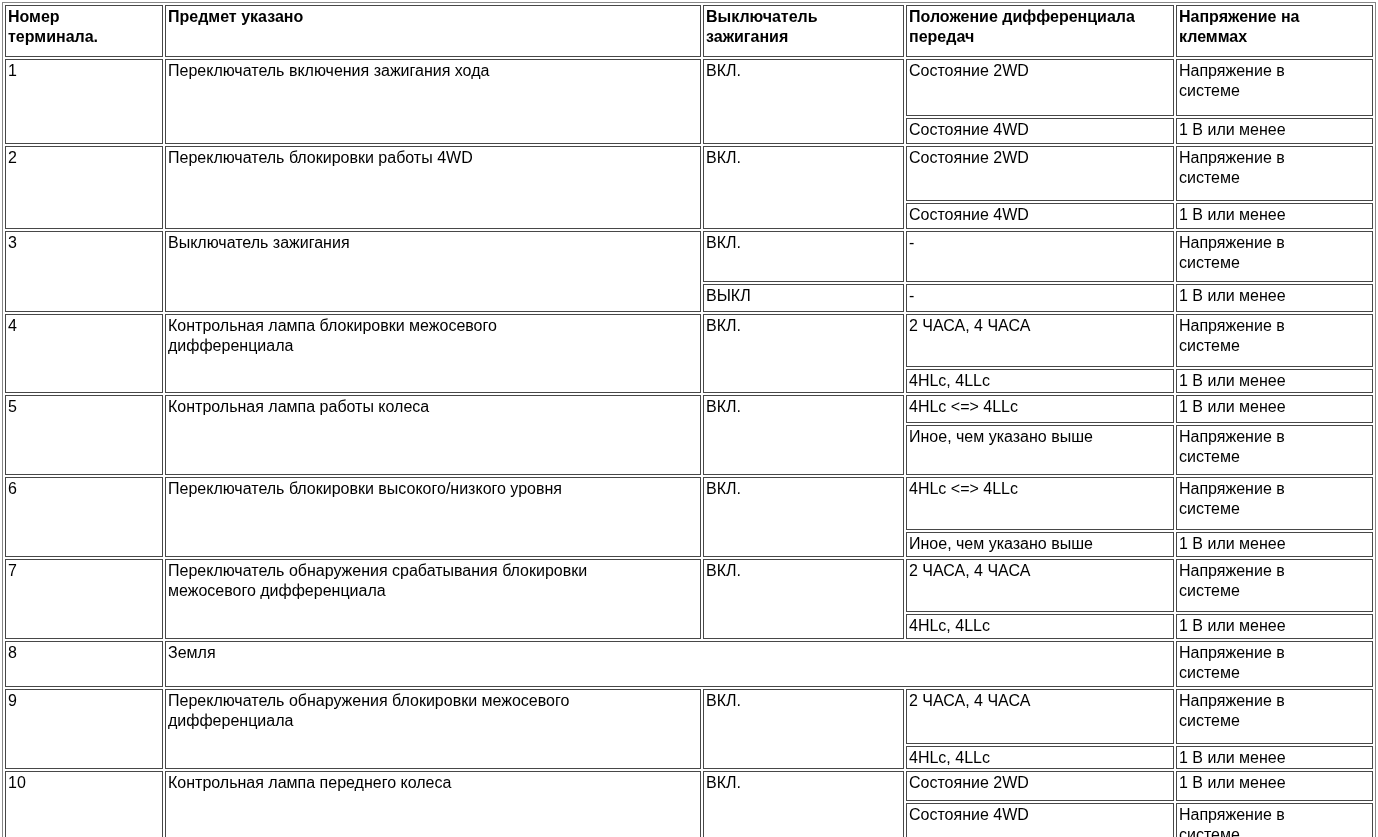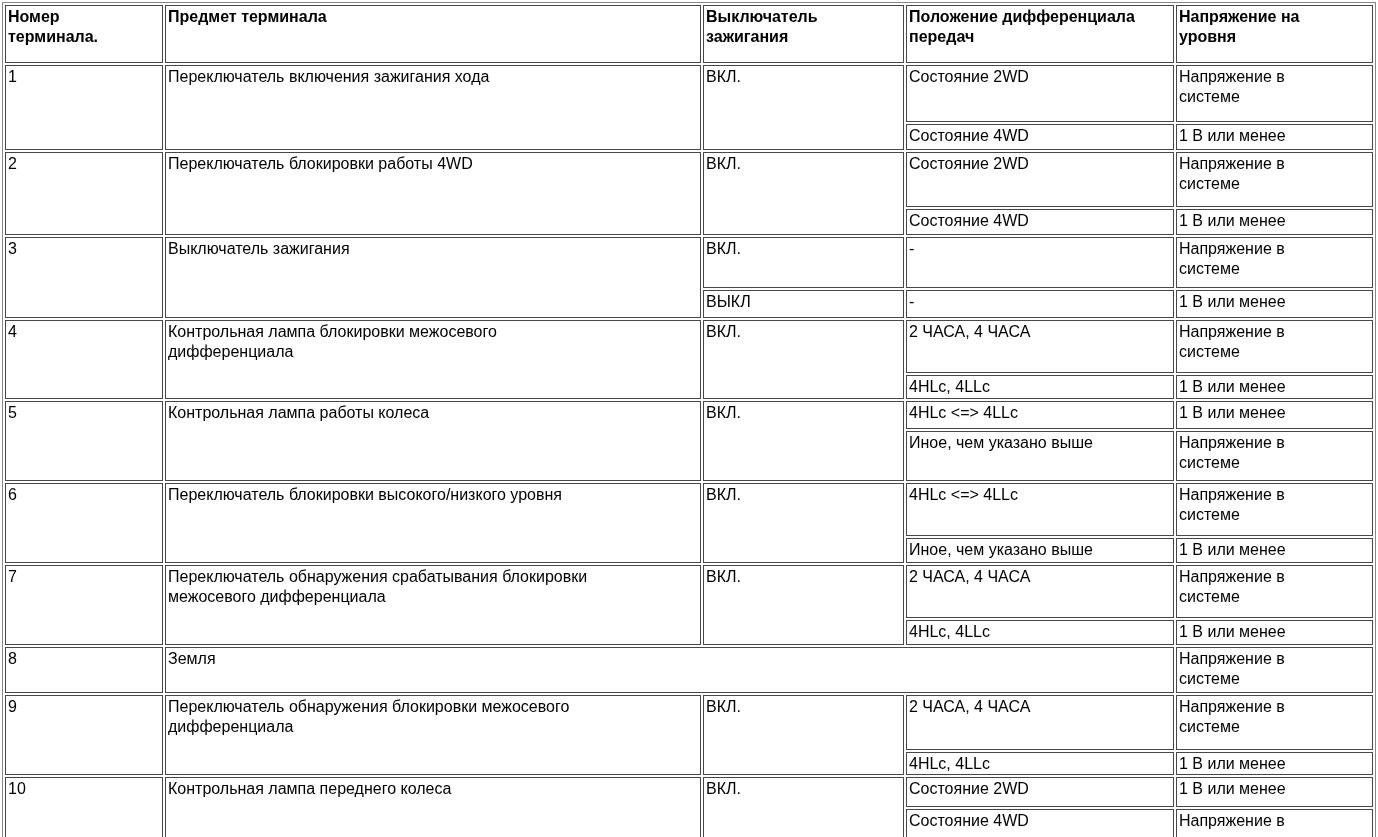--- a/index.html
+++ b/index.html
@@ -43,30 +43,30 @@
 <table class="check-table">
   <colgroup>
     <col style="width:158px">
     <col style="width:536px">
     <col style="width:201px">
     <col style="width:268px">
     <col style="width:197px">
   </colgroup>
 
   <tbody>
-      <tr style="height:58px">
+      <tr style="height:52px">
     <th>Номер
 терминала.</th>
-    <th>Предмет терминала</th>
+    <th>Предмет указано</th>
     <th>Выключатель
 зажигания</th>
     <th>Положение дифференциала
 передач</th>
     <th>Напряжение на
-уровня</th>
+клеммах</th>
   </tr>
 
   <tr style="height:57px">
     <td rowspan="2">1</td>
     <td rowspan="2">Переключатель включения зажигания хода</td>
     <td rowspan="2">ВКЛ.</td>
     <td>Состояние 2WD</td>
     <td>Напряжение в
 системе</td>
   </tr>

